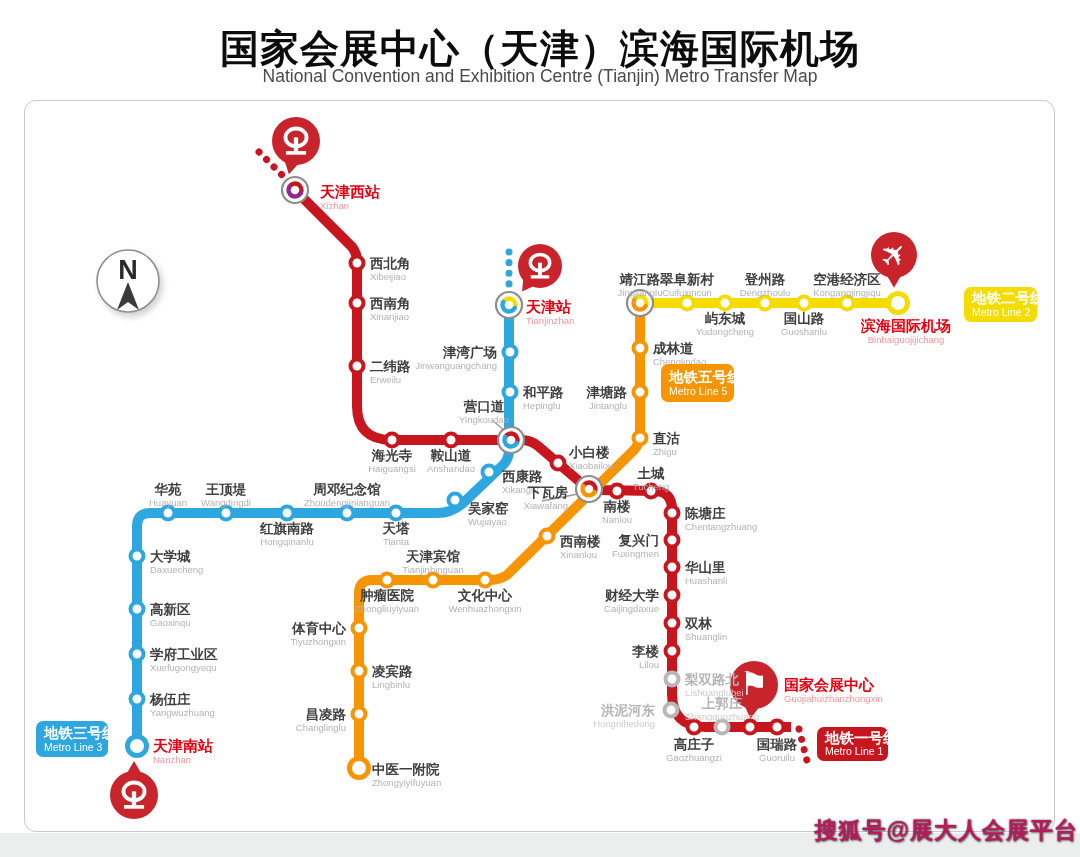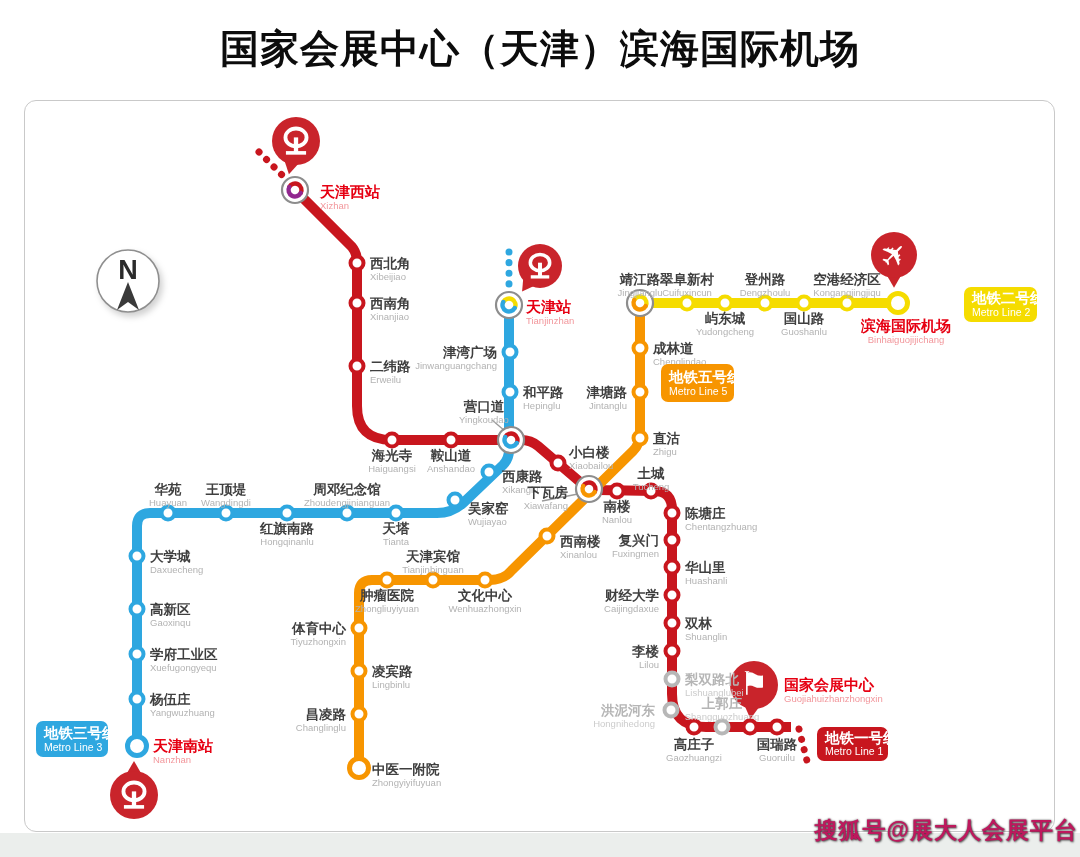--- a/index.html
+++ b/index.html
@@ -16,20 +16,21 @@
   .watermark{position:absolute;top:815px;right:2px;font-size:23px;font-weight:700;color:#be185d;
          letter-spacing:1px;text-shadow:0 0 2px rgba(0,0,0,.65),1px 1px 2px rgba(0,0,0,.5);}
   .compass{position:absolute;left:90px;top:244px;filter:drop-shadow(3px 4px 3px rgba(0,0,0,.18));}
 </style>
 </head>
 <body>
 
 <div class="stage">
 
   <h1 class="title">国家会展中心（天津）滨海国际机场</h1>
+  <div class="subtitle">National Convention and Exhibition Centre (Tianjin) Metro Transfer Map</div>
 
   <div class="panel"></div>
   <div class="bottom-strip"></div>
 
   <svg id="map-svg" width="1080" height="857" viewBox="0 0 1080 857">
       <path d="M295,190 L352,247 Q357,253 357,262 L357,406 Q357,440 392,440 L521,440 Q531,440 538,446 L580,482 Q589,489 599,490 L654,491 Q672,491 672,510 L672,694 Q672,727 706,727 L791,727" stroke="#c8161e" stroke-width="10" fill="none"></path>
       <path d="M259,152 L287,180" stroke="#c8161e" stroke-width="7" fill="none" stroke-linecap="round" stroke-dasharray="0.1 10.5"></path>
       <path d="M799,729 L807,761" stroke="#c8161e" stroke-width="7" fill="none" stroke-linecap="round" stroke-dasharray="0.1 10.5"></path>
       <path d="M640,303 L897,303" stroke="#f5dc00" stroke-width="10" fill="none"></path>
       <path d="M509,305 L509,450 Q509,459 503,465 L463,503 Q452,513 437,513 L150,513 Q137,513 137,526 L137,745" stroke="#2ea7e0" stroke-width="10" fill="none"></path>

